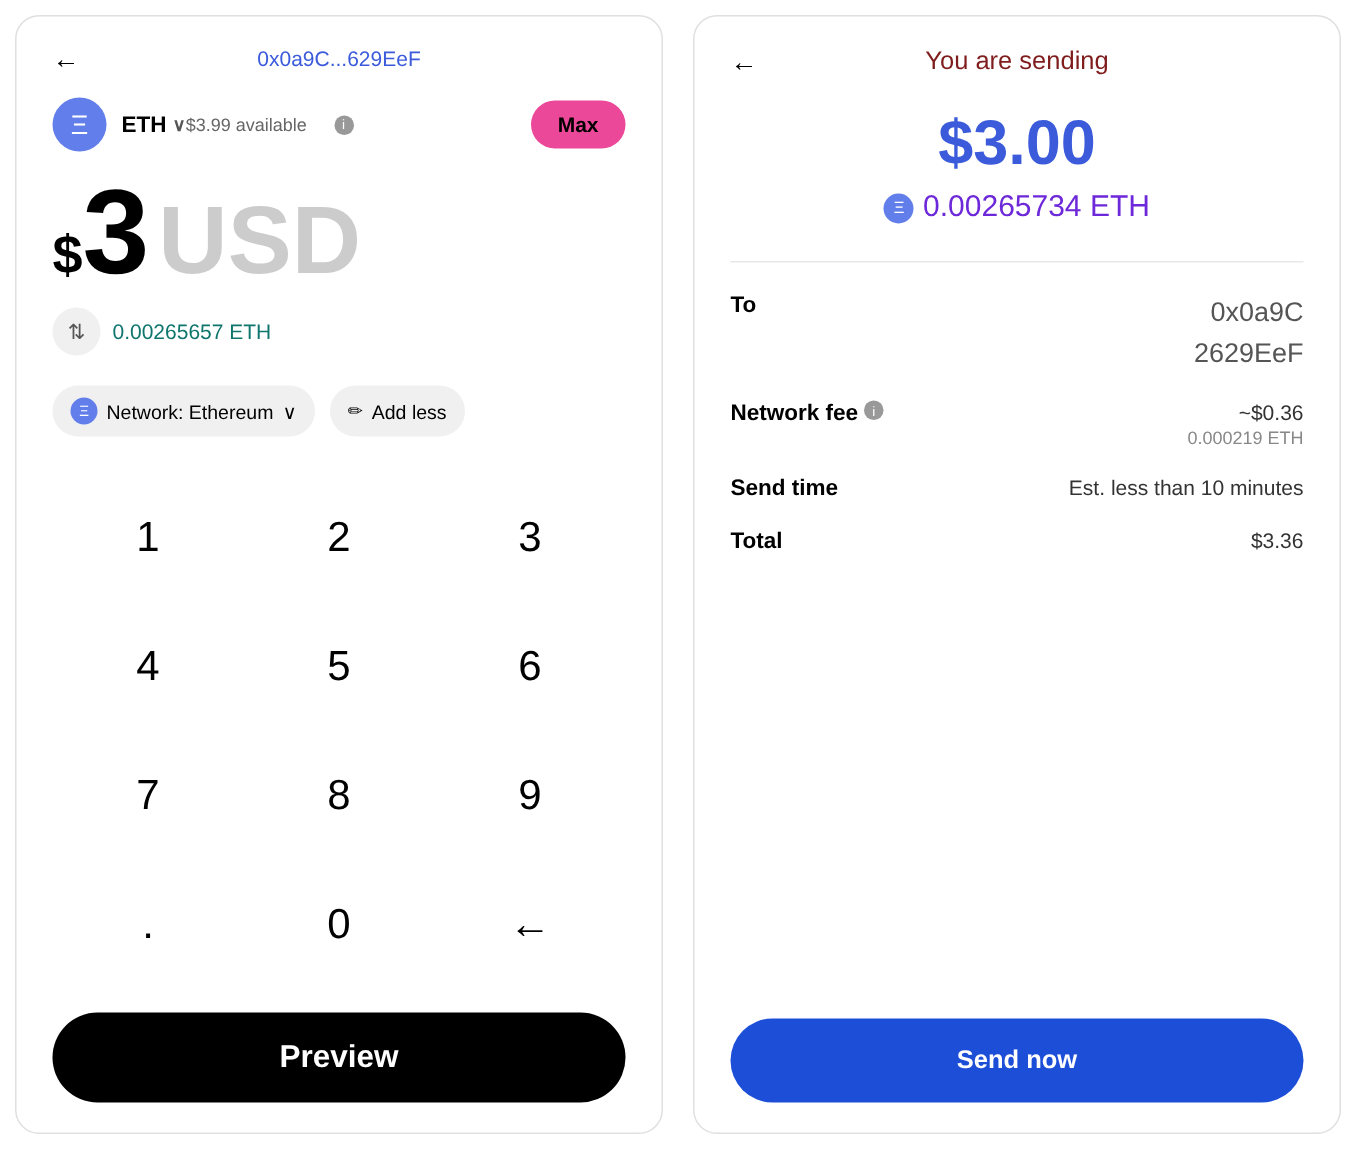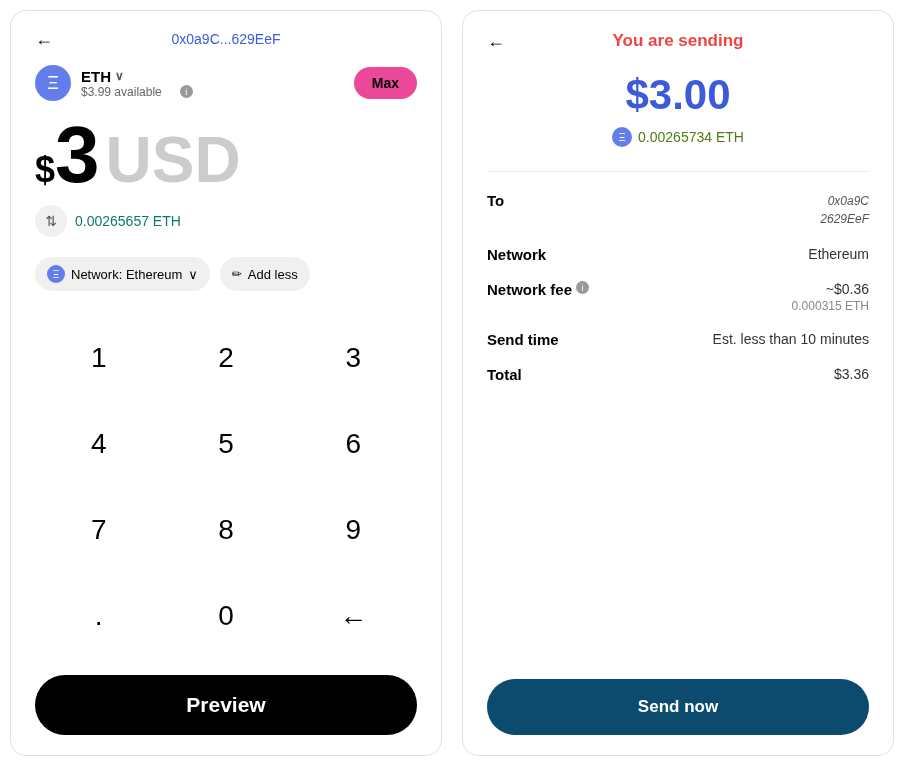--- a/index.html
+++ b/index.html
@@ -67,21 +67,21 @@
       width: 36px;
       height: 36px;
       border-radius: 50%;
       background: #627eea;
       display: flex;
       align-items: center;
       justify-content: center;
       color: white;
       font-size: 18px;
     }
-    .token-text { display: flex; flex-direction: column; }
+    .token-text { display: flex; flex-direction: row; align-items: center; }
     .token-name {
       font-weight: 600;
       font-size: 15px;
       display: flex;
       align-items: center;
       gap: 4px;
     }
     .chevron { font-size: 12px; color: #555; }
     .token-balance { font-size: 12px; color: #666; display: flex; align-items: center; gap: 18px; }
     .info-icon {
@@ -197,22 +197,22 @@
     }
     .right-back {
       position: absolute;
       left: 0;
       font-size: 18px;
       cursor: pointer;
       color: #000;
     }
     .right-title {
       font-size: 17px;
-      font-weight: 700;
-      color: #ef4444;
+      font-weight: 400;
+      color: #7f1d1d;
     }
 
     .sending-amount {
       text-align: center;
       margin-bottom: 8px;
     }
     .sending-usd {
       font-size: 42px;
       font-weight: 700;
       color: #3b5bdb;
@@ -223,21 +223,21 @@
       justify-content: center;
       gap: 6px;
       margin-bottom: 24px;
     }
     .eth-mini-icon {
       width: 20px; height: 20px; border-radius: 50%;
       background: #627eea;
       display: flex; align-items: center; justify-content: center;
       color: white; font-size: 11px;
     }
-    .sending-eth-text { font-size: 14px; color: #4d7c0f; }
+    .sending-eth-text { font-size: 20px; color: #6d28d9; }
 
     .divider { height: 1px; background: #e8e8e8; margin-bottom: 20px; }
 
     .detail-row {
       display: flex;
       justify-content: space-between;
       align-items: flex-start;
       margin-bottom: 18px;
     }
     .detail-label {
@@ -250,32 +250,31 @@
       color: #333;
       text-align: right;
     }
     .detail-value-sub {
       font-size: 12px;
       color: #888;
       text-align: right;
       margin-top: 2px;
     }
     .to-address {
-      font-size: 12px;
+      font-size: 18px;
       color: #555;
       text-align: right;
       line-height: 1.5;
-      font-style: italic;
     }
     .detail-label-with-info {
       display: flex; align-items: flex-start; gap: 4px;
     }
 
     .send-now-btn {
-      background: #0c4a6e;
+      background: #1d4ed8;
       color: white;
       border: none;
       border-radius: 30px;
       padding: 18px;
       font-size: 17px;
       font-weight: 600;
       cursor: pointer;
       width: 100%;
       margin-top: auto;
     }
@@ -366,33 +365,29 @@
     <div class="divider"></div>
 
     <div class="detail-row">
       <span class="detail-label">To</span>
       <div class="to-address">
         <div>0x0a9C</div>
         <div>2629EeF</div>
       </div>
     </div>
 
-    <div class="detail-row">
-      <span class="detail-label">Network</span>
-      <span class="detail-value">Ethereum</span>
-    </div>
 
     <div class="detail-row">
       <div class="detail-label-with-info">
         <span class="detail-label">Network fee</span>
         <span class="info-icon">i</span>
       </div>
       <div>
         <div class="detail-value">~$0.36</div>
-        <div class="detail-value-sub">0.000315 ETH</div>
+        <div class="detail-value-sub">0.000219 ETH</div>
       </div>
     </div>
 
     <div class="detail-row">
       <span class="detail-label">Send time</span>
       <span class="detail-value">Est. less than 10 minutes</span>
     </div>
 
     <div class="detail-row">
       <span class="detail-label">Total</span>

